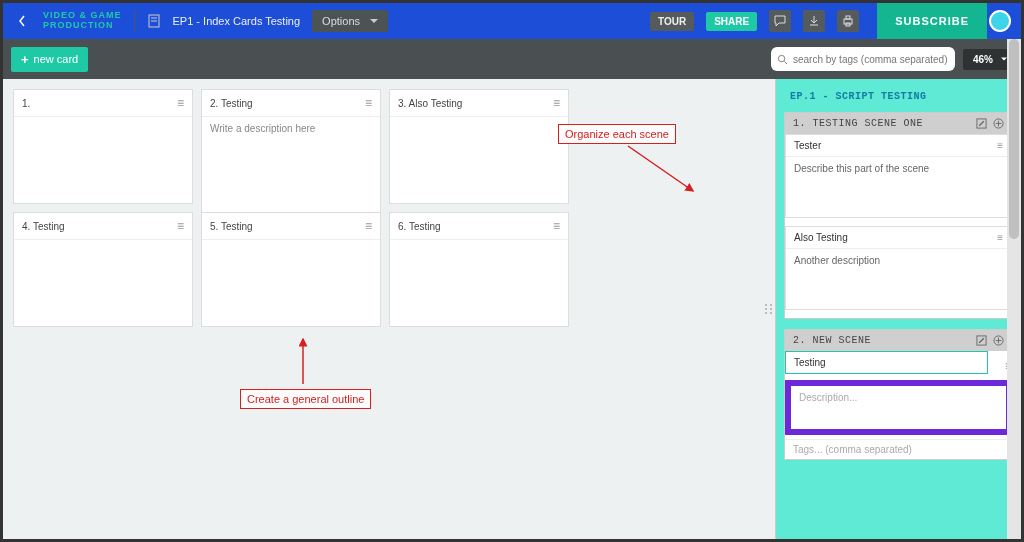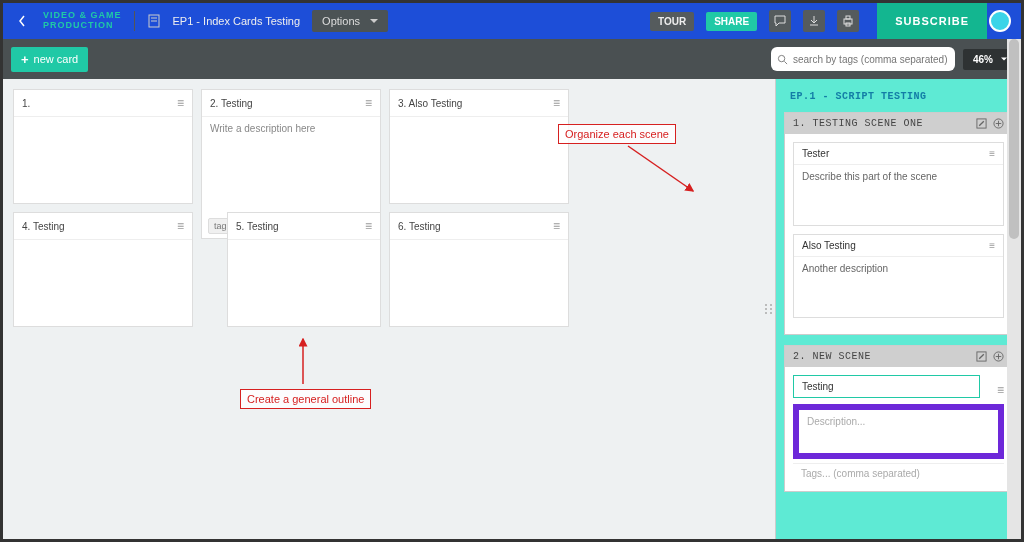--- a/index.html
+++ b/index.html
@@ -52,21 +52,21 @@
 .drag-dots { display: grid; grid-template-columns: 3px 3px; gap: 2px; }
 .drag-dots span { width: 2px; height: 2px; background: #aaa; border-radius: 50%; }
 
 
 .sidebar { width: 246px; background: #5eead4; border-left: 1px solid #ccc; overflow-y: auto; padding: 8px; }
 .sb-title { color: #137da6; font-size: 10px; font-weight: bold; letter-spacing: 0.5px; padding: 4px 6px 10px; font-family: 'Courier New', monospace; }
 .scene { border: 1px solid #ccc; margin-bottom: 10px; background: #fff; }
 .scene-hdr { background: #cfcfcf; padding: 5px 8px; display: flex; align-items: center; justify-content: space-between; font-family: 'Courier New', monospace; font-size: 10px; color: #444; letter-spacing: 0.5px; gap: 25px; }
 .scene-hdr-icons { display: flex; gap: 6px; }
 .scene-hdr-icons span { cursor: pointer; display:flex; align-items:center; }
-.scene-body { padding: 8px; }
+.scene-body { }
 .scene-card { border: 1px solid #ddd; margin-bottom: 8px; }
 .scene-card-hdr { display: flex; justify-content: space-between; padding: 5px 8px; border-bottom: 1px solid #eee; font-size: 10px; }
 .scene-card-body { padding: 6px 8px; font-size: 10px; color: #666; min-height: 60px; }
 .scene-input { border: 1px solid #20c9a6; padding: 5px 8px; font-size: 10px; margin-bottom: 6px; width: calc(100% - 24px); display: inline-block; }
 .scene-input-row { display: flex; align-items: center; justify-content: space-between; }
 .scene-desc-box { border: 6px solid #6d28d9; padding: 6px 8px; font-size: 10px; color: #aaa; min-height: 55px; margin-bottom: 4px; }
 .scene-tags-row { padding: 4px 8px; font-size: 10px; color: #aaa; border-top: 1px solid #eee; }
 
 
 .anno { position: absolute; border: 1px solid #d62020; color: #d62020; font-size: 11px; padding: 3px 6px; background: rgba(255,255,255,0.8); }
@@ -187,21 +187,21 @@
         </div>
 
         <div class="card" style="grid-row:2;">
           <div class="card-hdr">
             <span class="card-title"><span>4.</span> <span>Testing</span></span>
             <span class="card-menu">≡</span>
           </div>
           <div class="card-body"></div>
         </div>
 
-        <div class="card" style="grid-row:2;margin-left:26px;">
+        <div class="card" style="grid-row:2;">
           <div class="card-hdr">
             <span class="card-title"><span>5.</span> <span>Testing</span></span>
             <span class="card-menu">≡</span>
           </div>
           <div class="card-body"></div>
         </div>
 
         <div class="card" style="grid-row:2;">
           <div class="card-hdr">
             <span class="card-title"><span>6.</span> <span>Testing</span></span>

